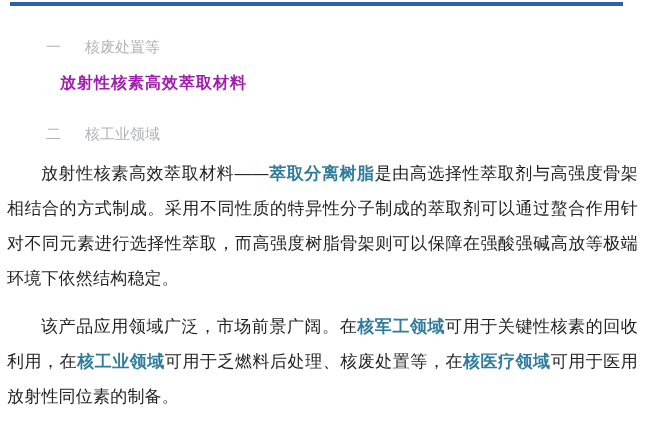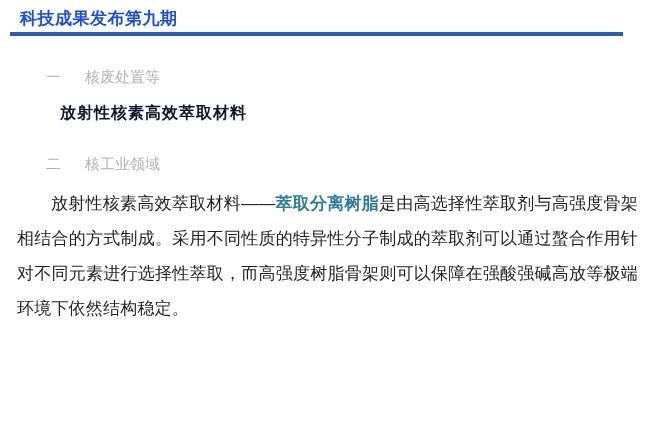--- a/index.html
+++ b/index.html
@@ -44,56 +44,56 @@
   .section-heading .num { margin-right: 24px; }
   .section-one { margin-top: 32px; }
   .section-two { margin-top: 33px; }
   
   .achievement-name {
     margin-top: 17px;
     padding-left: 60px;
     font-size: 16px;
     line-height: 19px;
     font-weight: 700;
-    color: #0f172a;
+    color: #a21caf;
     letter-spacing: 1px;
   }
   
   .body-paragraph {
-    margin: 13px 0 0 10px;
+    margin: 13px 0 0 0;
     padding: 0 7px;
     font-size: 17px;
     line-height: 35px;
     color: #1f1f1f;
     text-align: justify;
     text-indent: 2em;
     letter-spacing: 0.2px;
   }
   .kw {
     color: #2f7c9d;
     font-weight: 700;
   }
 </style>
 </head>
 <body>
 
 <div class="page">
 
-  <h1 class="page-title">科技成果发布第九期</h1>
 
   <div class="header-rule"></div>
 
   <div class="section-heading section-one">
     <span class="num">一</span>
     <span class="lbl">核废处置等</span>
   </div>
 
   <div class="achievement-name">放射性核素高效萃取材料</div>
 
   <div class="section-heading section-two">
     <span class="num">二</span>
     <span class="lbl">核工业领域</span>
   </div>
 
   <p class="body-paragraph"><span>放射性核素高效萃取材料——</span><span class="kw">萃取分离树脂</span><span>是由高选择性萃取剂与高强度骨架相结合的方式制成。采用不同性质的特异性分子制成的萃取剂可以通过螯合作用针对不同元素进行选择性萃取，而高强度树脂骨架则可以保障在强酸强碱高放等极端环境下依然结构稳定。</span></p>
 
+  <p class="body-paragraph"><span>该产品应用领域广泛，市场前景广阔。在</span><span class="kw">核军工领域</span><span>可用于关键性核素的回收利用，在</span><span class="kw">核工业领域</span><span>可用于乏燃料后处理、核废处置等，在</span><span class="kw">核医疗领域</span><span>可用于医用放射性同位素的制备。</span></p>
 
 </div>
 
 </body></html>

